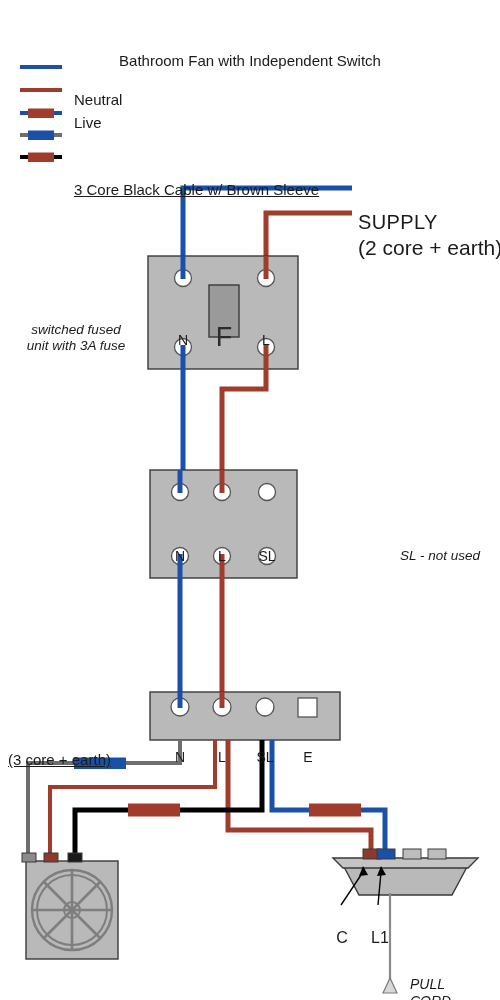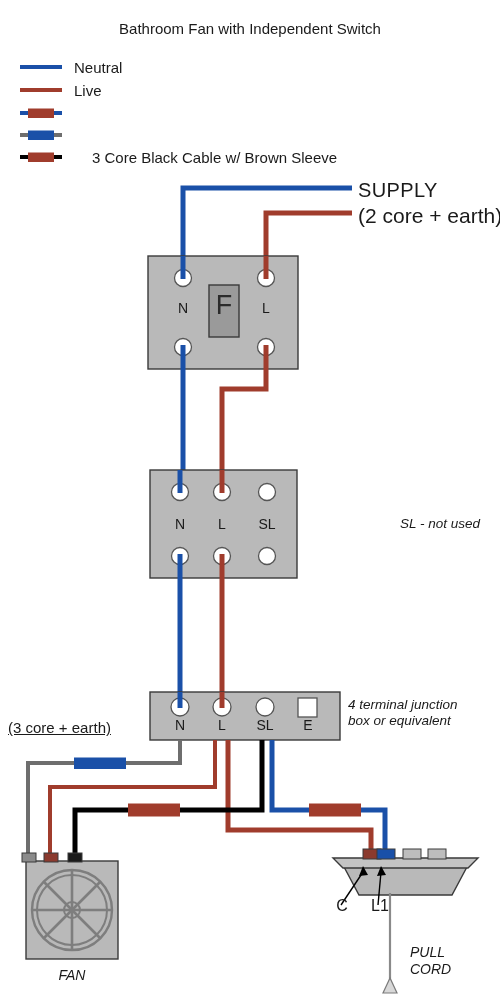--- a/index.html
+++ b/index.html
@@ -7,21 +7,21 @@
   body{
     width:500px;height:1000px;
     font-family:"Liberation Sans", sans-serif;
     color:#1a1a1a;
     position:relative;
     overflow:hidden;
   }
   #stage{position:absolute;left:0;top:0;width:500px;height:1000px;}
   #stage svg{position:absolute;left:0;top:0;}
 
-  .lbl{position:absolute;white-space:pre;line-height:1.22;}
+  .lbl{position:absolute;white-space:pre;line-height:1.22;margin-top:32px;}
   .title{font-size:15px;text-align:center;width:500px;left:0;top:20px;}
   .legend-text{font-size:15px;text-align:right;}
   .supply-main{font-size:20px;letter-spacing:.4px;}
   .supply-sub{font-size:21px;}
   .note-ital{font-size:13.5px;font-style:italic;text-align:center;}
   .note-plain{font-size:15px;}
   .term{font-size:14px;text-align:center;}
   .cap-ital{font-size:14px;font-style:italic;}
 </style>
 </head>
@@ -175,40 +175,40 @@
 
       <line x1="390" y1="893" x2="390" y2="985" stroke="#8a8a8a" stroke-width="2.2"></line>
       <polygon points="390,978 383,993 397,993" fill="#d8d8d8" stroke="#7a7a7a" stroke-width="1.2"></polygon>
     </g>
   </svg>
 
   <div class="lbl title">Bathroom Fan with Independent Switch</div>
 
   <div class="lbl legend-text" style="left:74px;top:59px;">Neutral</div>
   <div class="lbl legend-text" style="left:74px;top:82px;">Live</div>
-  <div class="lbl legend-text" style="left:92px;top:149px;">3 Core Black Cable w/ Brown Sleeve</div>
+  <div class="lbl legend-text" style="left:74px;top:149px;text-decoration:underline;">3 Core Black Cable w/ Brown Sleeve</div>
 
   <div class="lbl supply-main" style="left:358px;top:178px;">SUPPLY</div>
   <div class="lbl supply-sub" style="left:358px;top:203px;">(2 core + earth)</div>
 
+  <div class="lbl note-ital" style="left:10px;top:290px;width:132px;">switched fused
+unit with 3A fuse</div>
   <div class="lbl term" style="left:168px;top:300px;width:30px;">N</div>
   <div class="lbl term" style="left:251px;top:300px;width:30px;">L</div>
   <div class="lbl" style="left:209px;top:289px;width:30px;font-size:27px;text-align:center;color:#2b2b2b;">F</div>
 
   <div class="lbl term" style="left:165px;top:516px;width:30px;">N</div>
   <div class="lbl term" style="left:207px;top:516px;width:30px;">L</div>
   <div class="lbl term" style="left:250px;top:516px;width:34px;">SL</div>
   <div class="lbl note-ital" style="left:320px;top:516px;width:160px;text-align:right;">SL - not used</div>
 
   <div class="lbl term" style="left:165px;top:717px;width:30px;">N</div>
   <div class="lbl term" style="left:207px;top:717px;width:30px;">L</div>
   <div class="lbl term" style="left:249px;top:717px;width:32px;">SL</div>
   <div class="lbl term" style="left:293px;top:717px;width:30px;">E</div>
-  <div class="lbl note-ital" style="left:348px;top:697px;width:152px;text-align:left;">4 terminal junction
-box or equivalent</div>
   <div class="lbl note-plain" style="left:8px;top:719px;text-decoration:underline;">(3 core + earth)</div>
 
   <div class="lbl cap-ital" style="left:26px;top:967px;width:92px;text-align:center;">FAN</div>
 
   <div class="lbl" style="left:328px;top:896px;width:28px;font-size:16px;text-align:center;">C</div>
   <div class="lbl" style="left:364px;top:896px;width:32px;font-size:16px;text-align:center;">L1</div>
   <div class="lbl cap-ital" style="left:410px;top:944px;width:80px;text-align:left;">PULL
 CORD</div>
 
 </div>

